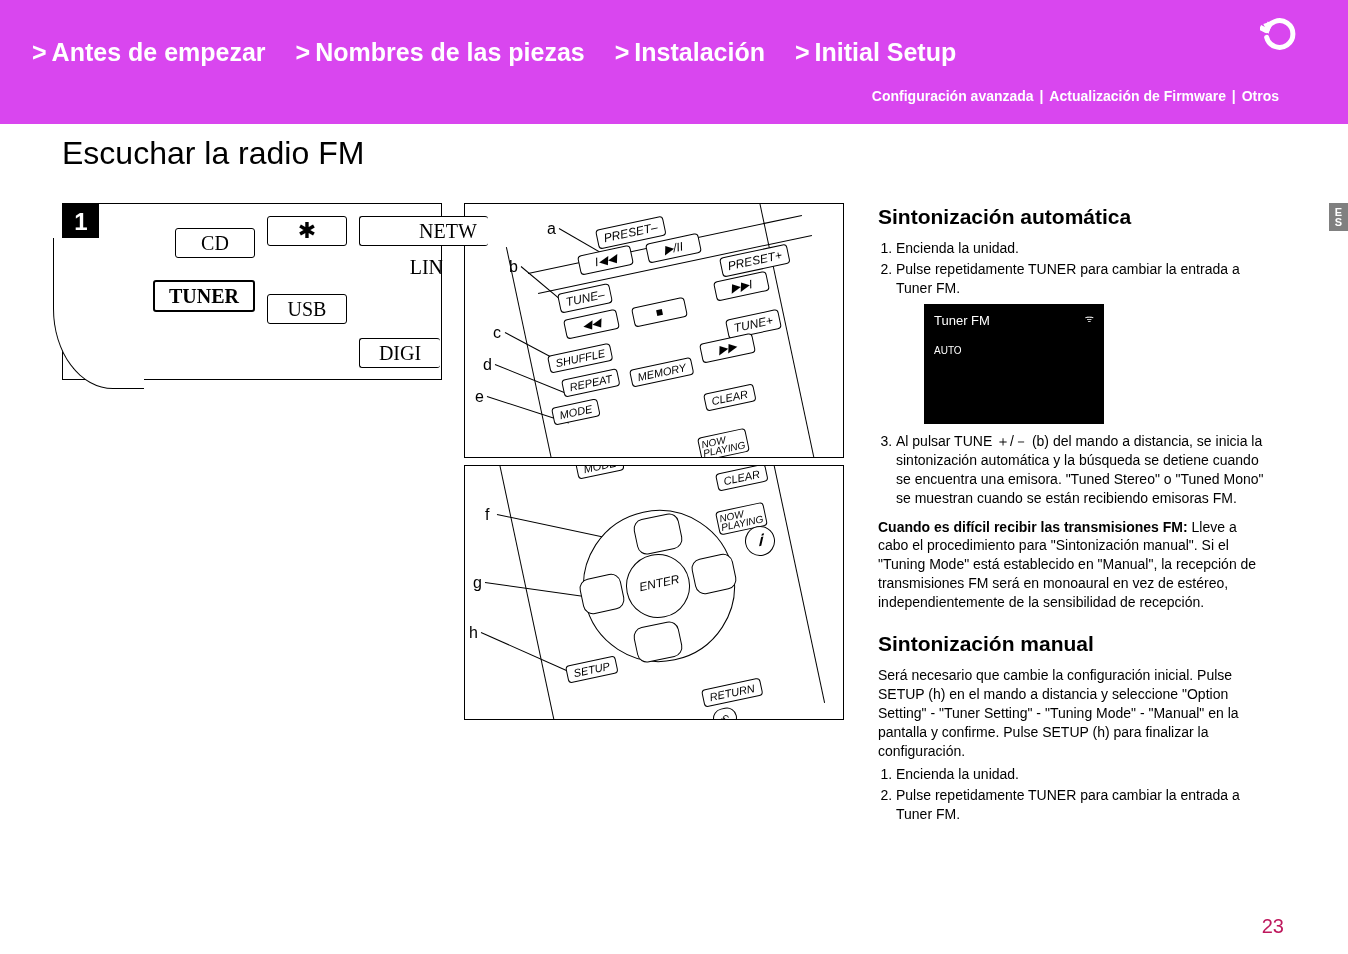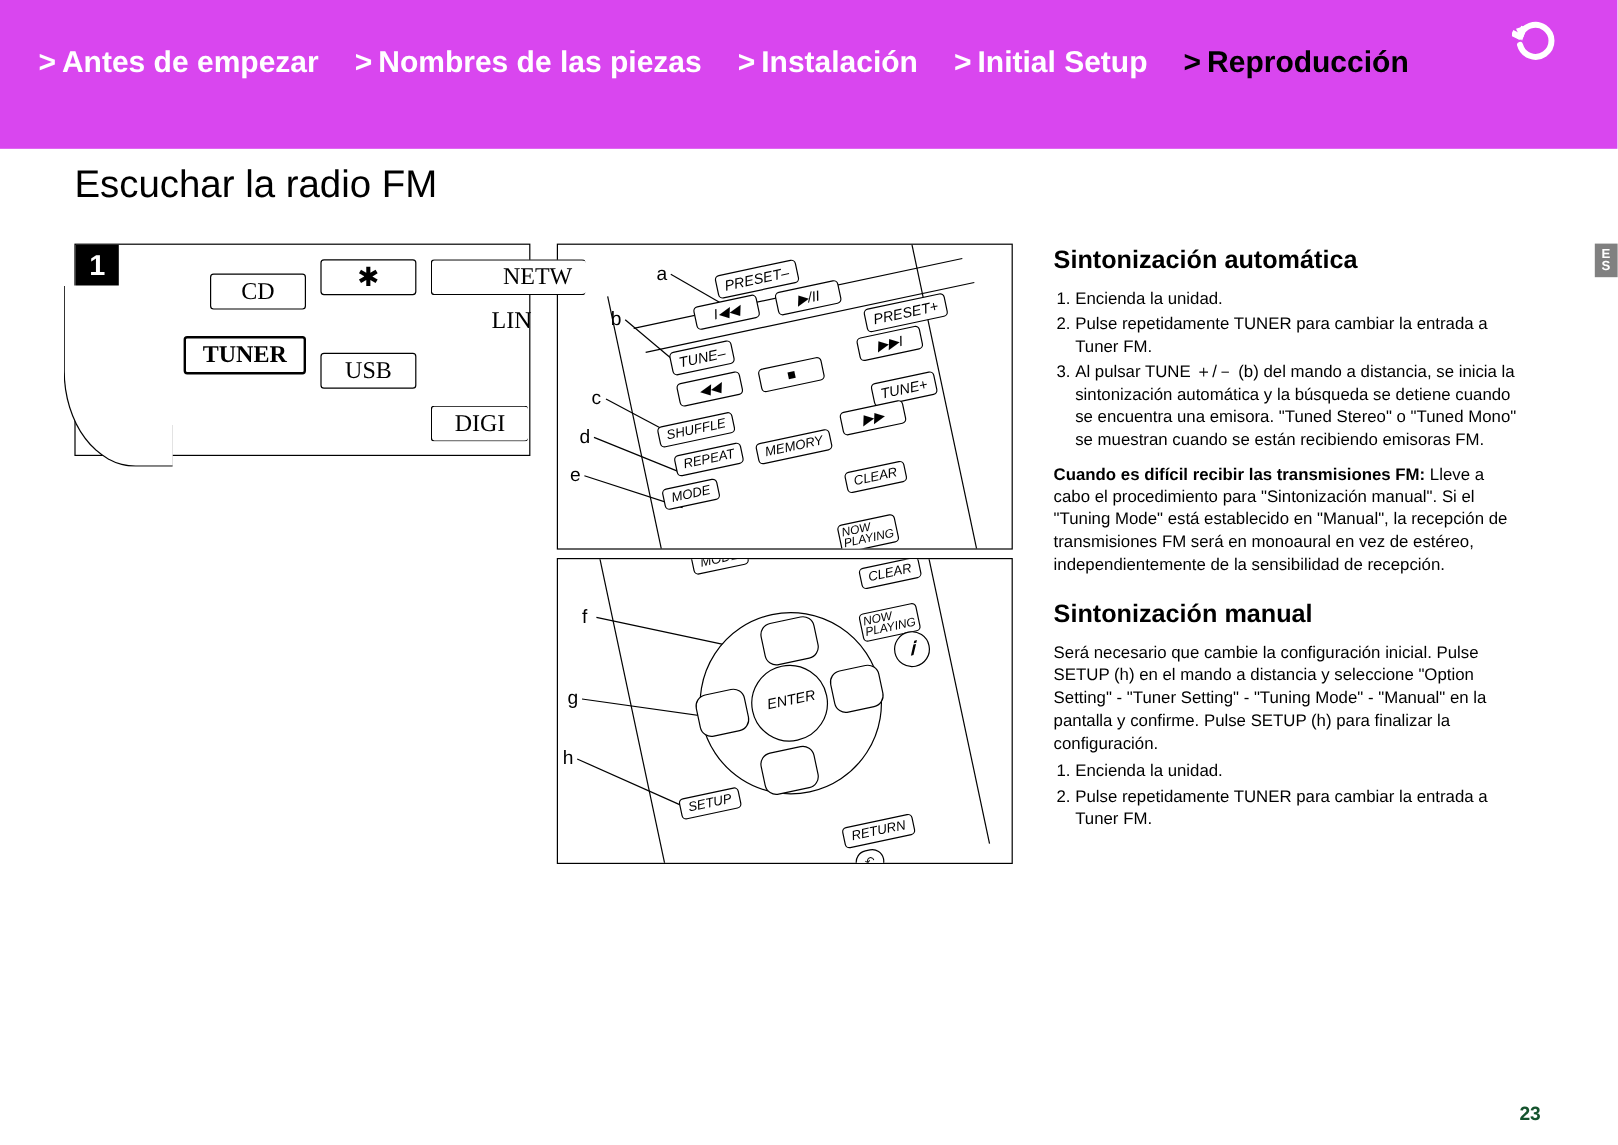--- a/index.html
+++ b/index.html
@@ -166,40 +166,46 @@
   .display-box .line1 { font-size: 13px; }
   .display-box .line2 { font-size: 10px; margin-top: 14px; }
   .wifi-icon {
     position: absolute; top: 8px; right: 10px;
     font-size: 10px;
   }
   .bold-inline { font-weight: bold; }
   .page-num {
     position: absolute;
     right: 64px; bottom: 16px;
-    font-weight: bold;
-    font-size: 16px;
-    color: #14532d;
+    font-weight: normal;
+    font-size: 20px;
+    color: #be185d;
   }
   .remote-edge { position: absolute; transform: rotate(-12deg); background:#000; height:1px; }
   .nav-ring {
     position:absolute; border:1px solid #000; border-radius:50%; background:#fff;
     transform: rotate(-12deg);
   }
 </style>
 </head>
 <body>
 
 <div class="header-bar">
   <div class="breadcrumb">
     <span class="bc-item"><span class="bc-prefix">&gt;</span><span>Antes de empezar</span></span>
     <span class="bc-item"><span class="bc-prefix">&gt;</span><span>Nombres de las piezas</span></span>
     <span class="bc-item"><span class="bc-prefix">&gt;</span><span>Instalación</span></span>
     <span class="bc-item"><span class="bc-prefix">&gt;</span><span>Initial Setup</span></span>
-    <span class="bc-item active"><span class="bc-prefix">&gt;</span><span>Reproducción</span></span>
+  </div>
+  <div class="sub-crumb">
+    <span>Configuración avanzada</span>
+    <span>  |  </span>
+    <span>Actualización de Firmware</span>
+    <span>  |  </span>
+    <span>Otros</span>
   </div>
   <svg class="undo-icon" viewBox="0 0 24 24" fill="none" stroke="white" stroke-width="3">
     <path d="M4 10 A8 8 0 1 1 4 14" stroke-linecap="round"></path>
     <path d="M4 10 L0 8 M4 10 L6 5" fill="white" stroke="white"></path>
     <polygon points="2,6 8,4 5,12" fill="white" stroke="none"></polygon>
   </svg>
 </div>
 
 <div class="page-body">
   <div class="page-title">Escuchar la radio FM</div>
@@ -285,20 +291,25 @@
     <div class="rbtn" style="left:236px;top:224px;font-size:11px;">RETURN</div>
     <div class="nav-ring" style="left:248px;top:242px;width:22px;height:18px;border-radius:10px;font-size:10px;display:flex;align-items:center;justify-content:center;">↶</div>
   </div>
 
   <div class="right-col">
     <h3>Sintonización automática</h3>
     <ol>
       <li>Encienda la unidad.</li>
       <li>Pulse repetidamente TUNER para cambiar la entrada a Tuner FM.</li>
     </ol>
+    <div class="display-box">
+      <div class="line1">Tuner FM</div>
+      <span class="wifi-icon">ᯤ</span>
+      <div class="line2">AUTO</div>
+    </div>
     <ol start="3">
       <li>Al pulsar TUNE ＋/－ (b) del mando a distancia, se inicia la sintonización automática y la búsqueda se detiene cuando se encuentra una emisora. "Tuned Stereo" o "Tuned Mono" se muestran cuando se están recibiendo emisoras FM.</li>
     </ol>
     <p style="margin-top:10px;">
       <span class="bold-inline">Cuando es difícil recibir las transmisiones FM:</span><span> Lleve a cabo el procedimiento para "Sintonización manual". Si el "Tuning Mode" está establecido en "Manual", la recepción de transmisiones FM será en monoaural en vez de estéreo, independientemente de la sensibilidad de recepción.</span>
     </p>
     <h3 style="margin-top:18px;">Sintonización manual</h3>
     <p style="margin:0 0 4px 0;">Será necesario que cambie la configuración inicial. Pulse SETUP (h) en el mando a distancia y seleccione "Option Setting" - "Tuner Setting" - "Tuning Mode" - "Manual" en la pantalla y confirme. Pulse SETUP (h) para finalizar la configuración.</p>
     <ol>
       <li>Encienda la unidad.</li>

